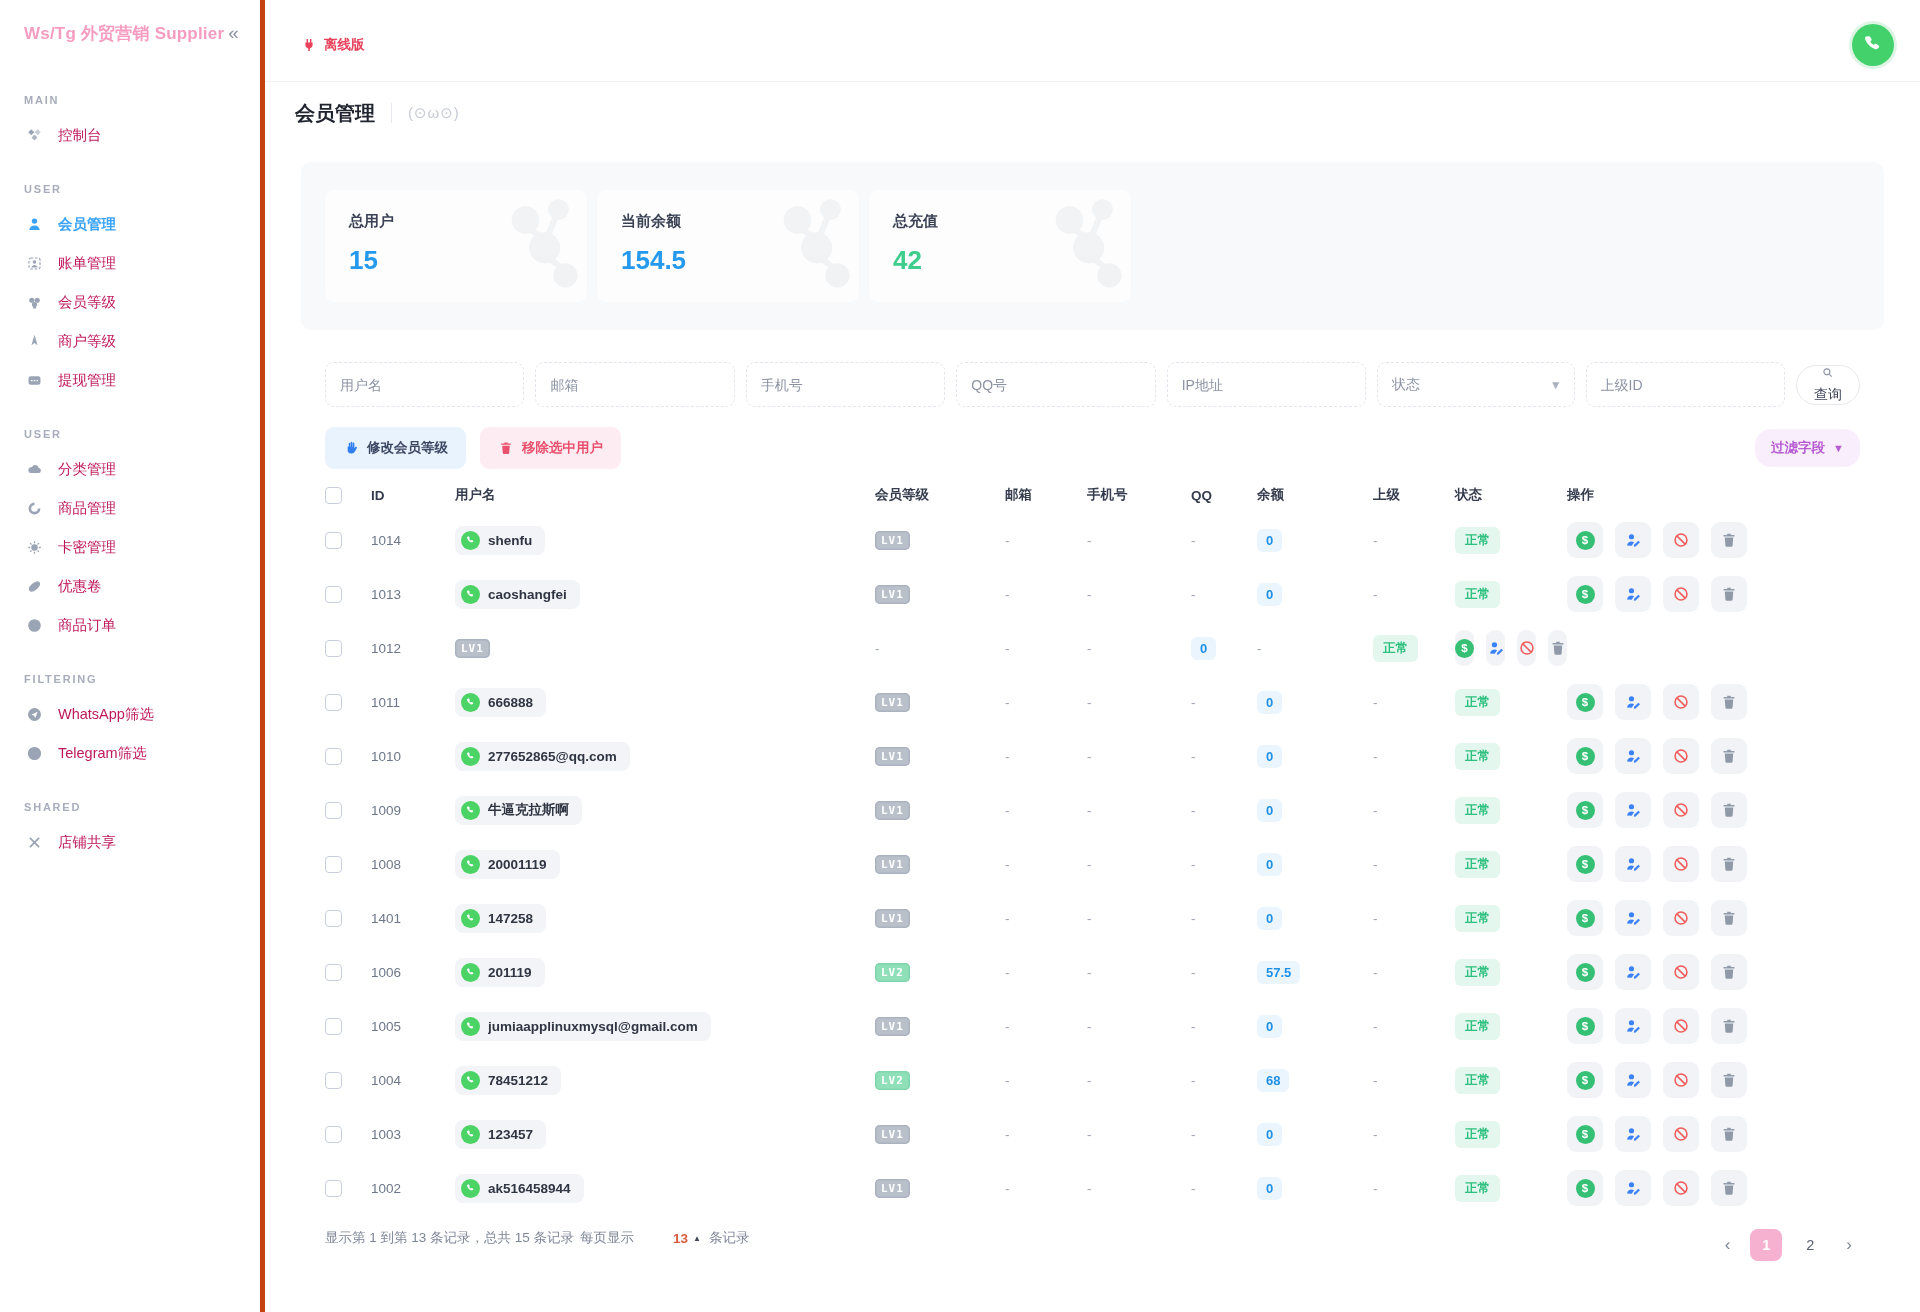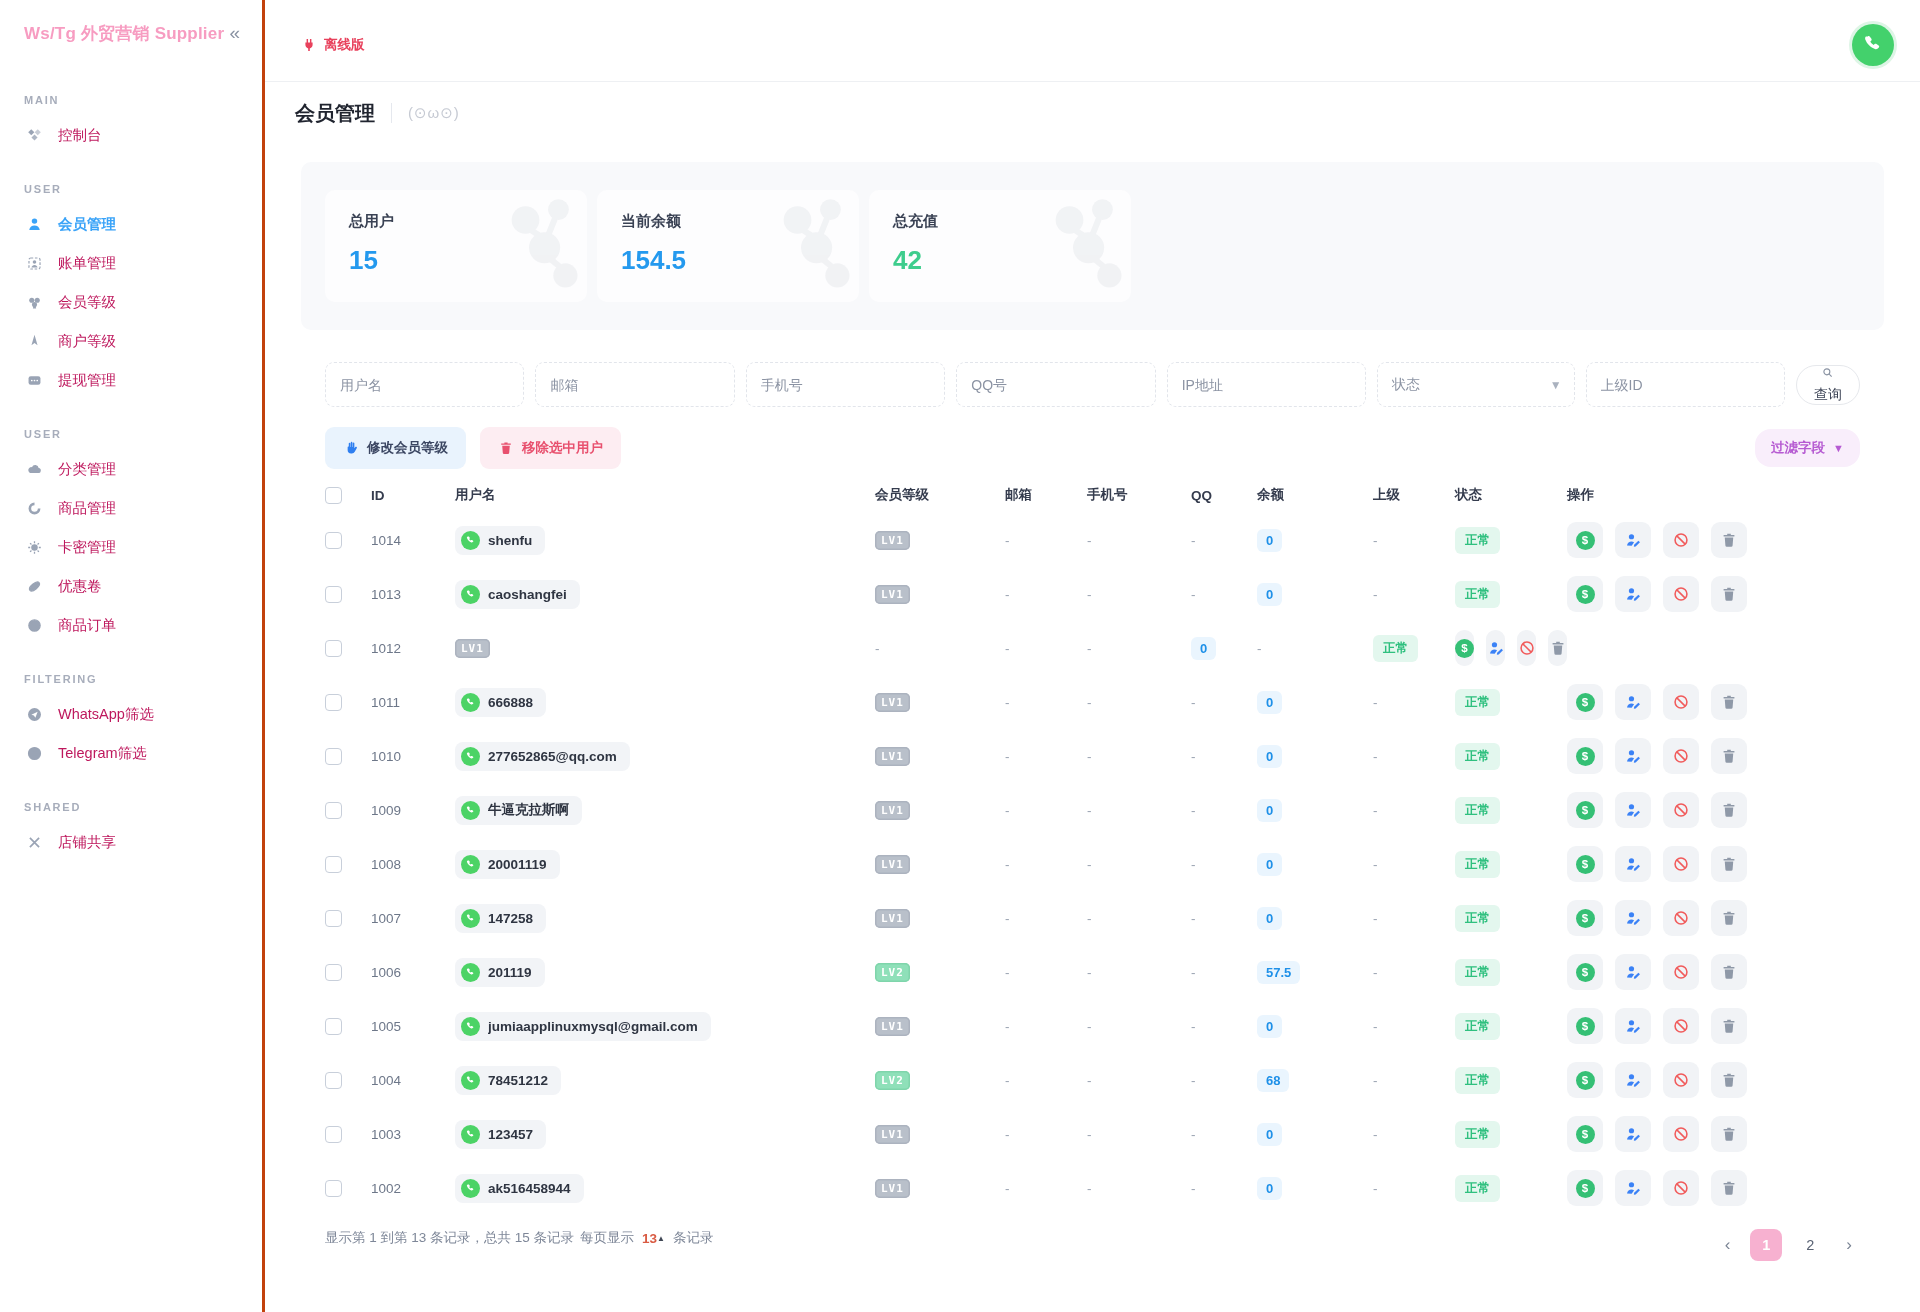--- a/index.html
+++ b/index.html
@@ -1,21 +1,21 @@
 <!DOCTYPE html>
 <html><head>
 <meta charset="utf-8">
 <style>
   * { margin:0; padding:0; box-sizing:border-box; }
   html,body { width:1920px; height:1312px; overflow:hidden; background:#fff;
     font-family:"Liberation Sans","DejaVu Sans",sans-serif; }
   .app { display:flex; width:1920px; height:1312px; }
 
   
-  .sidebar { width:265px; height:100%; background:#fff; border-right:3px solid #c2410c; padding:0 0 32px 0; flex-shrink:0; }
+  .sidebar { width:265px; height:100%; background:#fff; border-right:5px solid #c2410c; padding:0 0 32px 0; flex-shrink:0; }
   .logo-row { display:flex; align-items:center; height:66px; padding:0 18px 0 24px; }
   .logo { color:#f79cc1; font-size:17px; font-weight:bold; letter-spacing:.2px; flex:1; white-space:nowrap; }
   .collapse { color:#8a93a3; font-size:19px; cursor:pointer; padding:0 4px; }
   .side-section { margin-top:22px; }
   .side-label { padding:6px 24px 10px 24px; font-size:11px; font-weight:700; letter-spacing:1.8px; color:#a7adbb; }
   .side-item { display:flex; align-items:center; height:39px; padding:0 24px; cursor:pointer; color:#be185d; font-size:14.5px; }
   .side-item .side-icon { width:20px; height:20px; display:inline-flex; align-items:center; justify-content:center; color:#9aa4b5; margin-right:14px; }
   .side-item .side-icon svg { width:17px; height:17px; fill:currentColor; }
   .side-item.active { color:#3aa3f8; font-weight:600; }
   .side-item.active .side-icon { color:#3aa3f8; }
@@ -89,21 +89,21 @@
   .act { width:36px; height:36px; border:none; border-radius:9px; background:#f1f3f6; display:inline-flex; align-items:center; justify-content:center; cursor:pointer; }
   .act svg { width:18px; height:18px; }
   .act.user-edit-icon { color:#3b82f6; } .act.user-edit-icon svg { fill:currentColor; }
   .act.ban-icon { color:#f15b5b; } .act.ban-icon svg { fill:none; stroke:currentColor; stroke-width:1.7; }
   .act.trash-icon { color:#8f99a8; } .act.trash-icon svg { fill:currentColor; }
   .money-bubble { width:19px; height:19px; border-radius:50%; background:#35c075; color:#fff; font-size:11.5px; font-weight:700; display:inline-flex; align-items:center; justify-content:center; }
 
   
   .table-footer { display:flex; align-items:flex-start; margin-top:14px; height:48px; }
   .summary { color:#7e8798; font-size:13.5px; display:flex; align-items:center; gap:6px; }
-  .pp-value { color:#d95b43; font-weight:600; display:inline-flex; align-items:center; cursor:pointer; padding:0 2px; }
+  .pp-value { color:#d95b43; font-weight:600; display:inline-flex; align-items:center; gap:5px; cursor:pointer; padding:0 2px;margin-left:31px; }
   .pp-caret { color:#3f4654; font-size:8px; }
   .pager { margin-left:auto; display:flex; align-items:center; gap:12px; }
   .page-arrow { border:none; background:none; color:#7a8494; font-size:17px; cursor:pointer; padding:2px 8px; font-family:inherit; }
   .page-btn { min-width:32px; height:32px; border:none; border-radius:8px; background:none; color:#5a6374; font-size:14.5px; cursor:pointer; font-family:inherit; padding:0 8px; }
   .page-btn.active { background:#f7b1d0; color:#fff; font-weight:700; }
 </style>
 </head>
 <body>
 
 <div class="app">
@@ -775,21 +775,21 @@
                         <path d="M8 3h4v1.5h4V6H4V4.5h4zM5.3 7.2h9.4l-.7 8.8a1.6 1.6 0 0 1-1.6 1.5H7.6A1.6 1.6 0 0 1 6 16z"></path>
                       </svg>
                     </span>
                   </button>
                 </div>
               </div>
               <div class="trow">
                 <div class="cell">
                   <input type="checkbox" style="">
                 </div>
-                <div class="cell id">1007</div>
+                <div class="cell id">1401</div>
                 <div class="cell">
                   <span class="user-pill">
                     <span class="wa-dot">
                       <svg viewBox="0 0 24 24">
                         <path d="M6.8 3.5c.6-.6 1.6-.5 2.1.2l1.5 2.1c.4.6.3 1.4-.2 1.9l-.9.9c.5 1.2 2.2 2.9 3.4 3.4l.9-.9c.5-.5 1.3-.6 1.9-.2l2.1 1.5c.7.5.8 1.5.2 2.1l-1 1c-.7.7-1.8 1-2.8.6-2.2-.8-4.3-2.2-5.9-3.8C6.5 10.7 5.1 8.6 4.3 6.4c-.4-1-.1-2.1.6-2.8z"></path>
                       </svg>
                     </span>
                     <span class="uname">147258</span>
                   </span>
                 </div>

